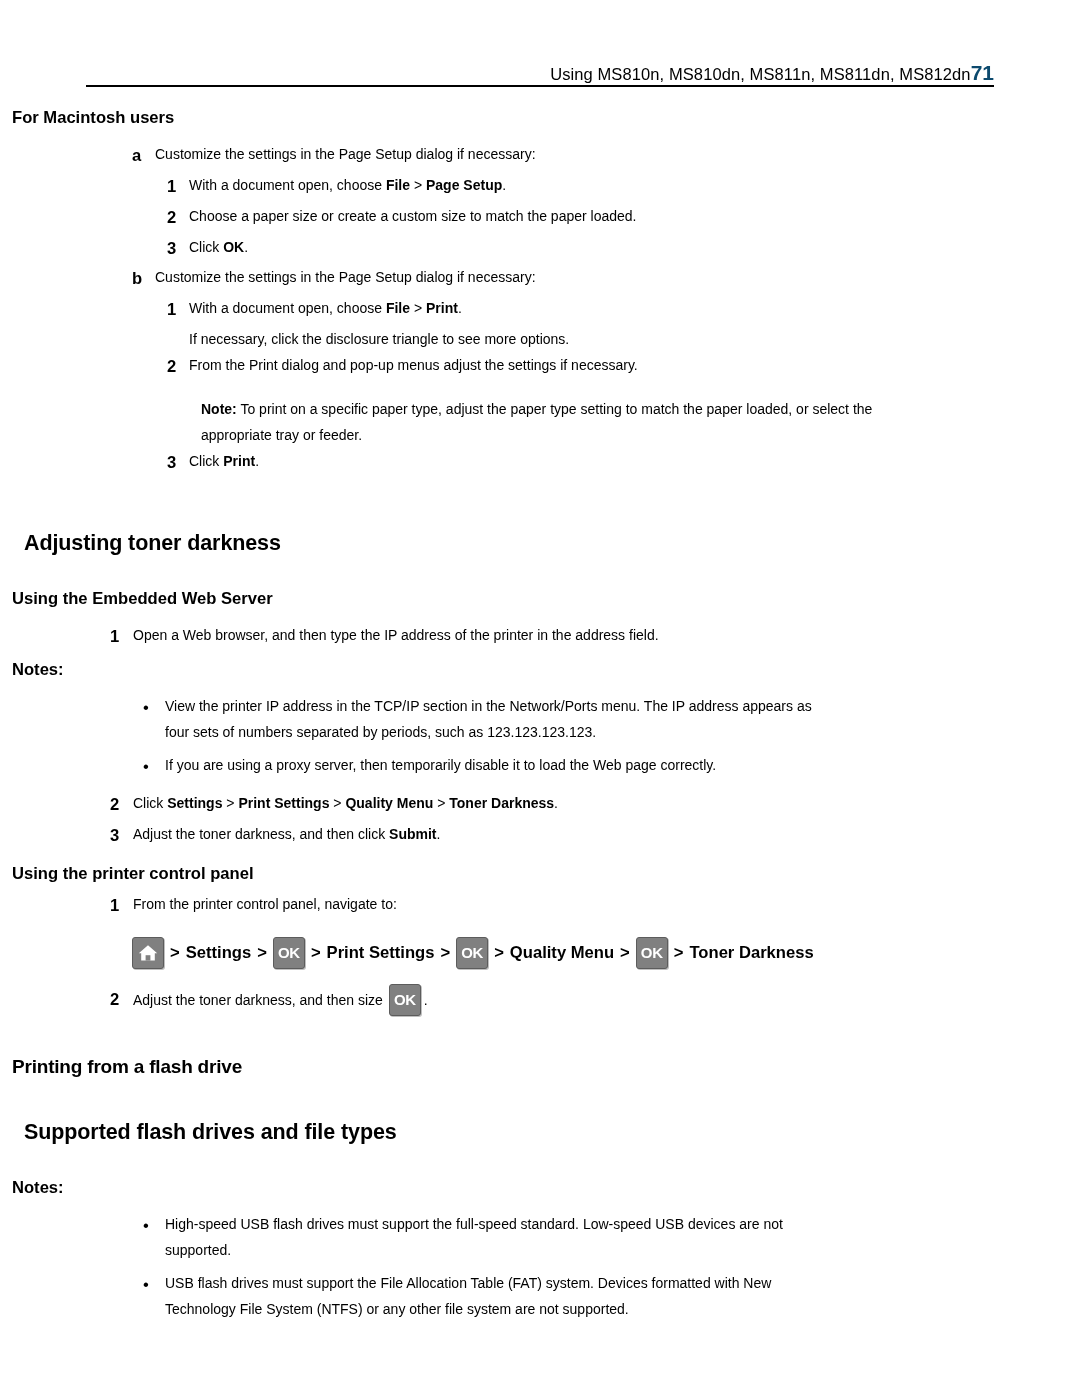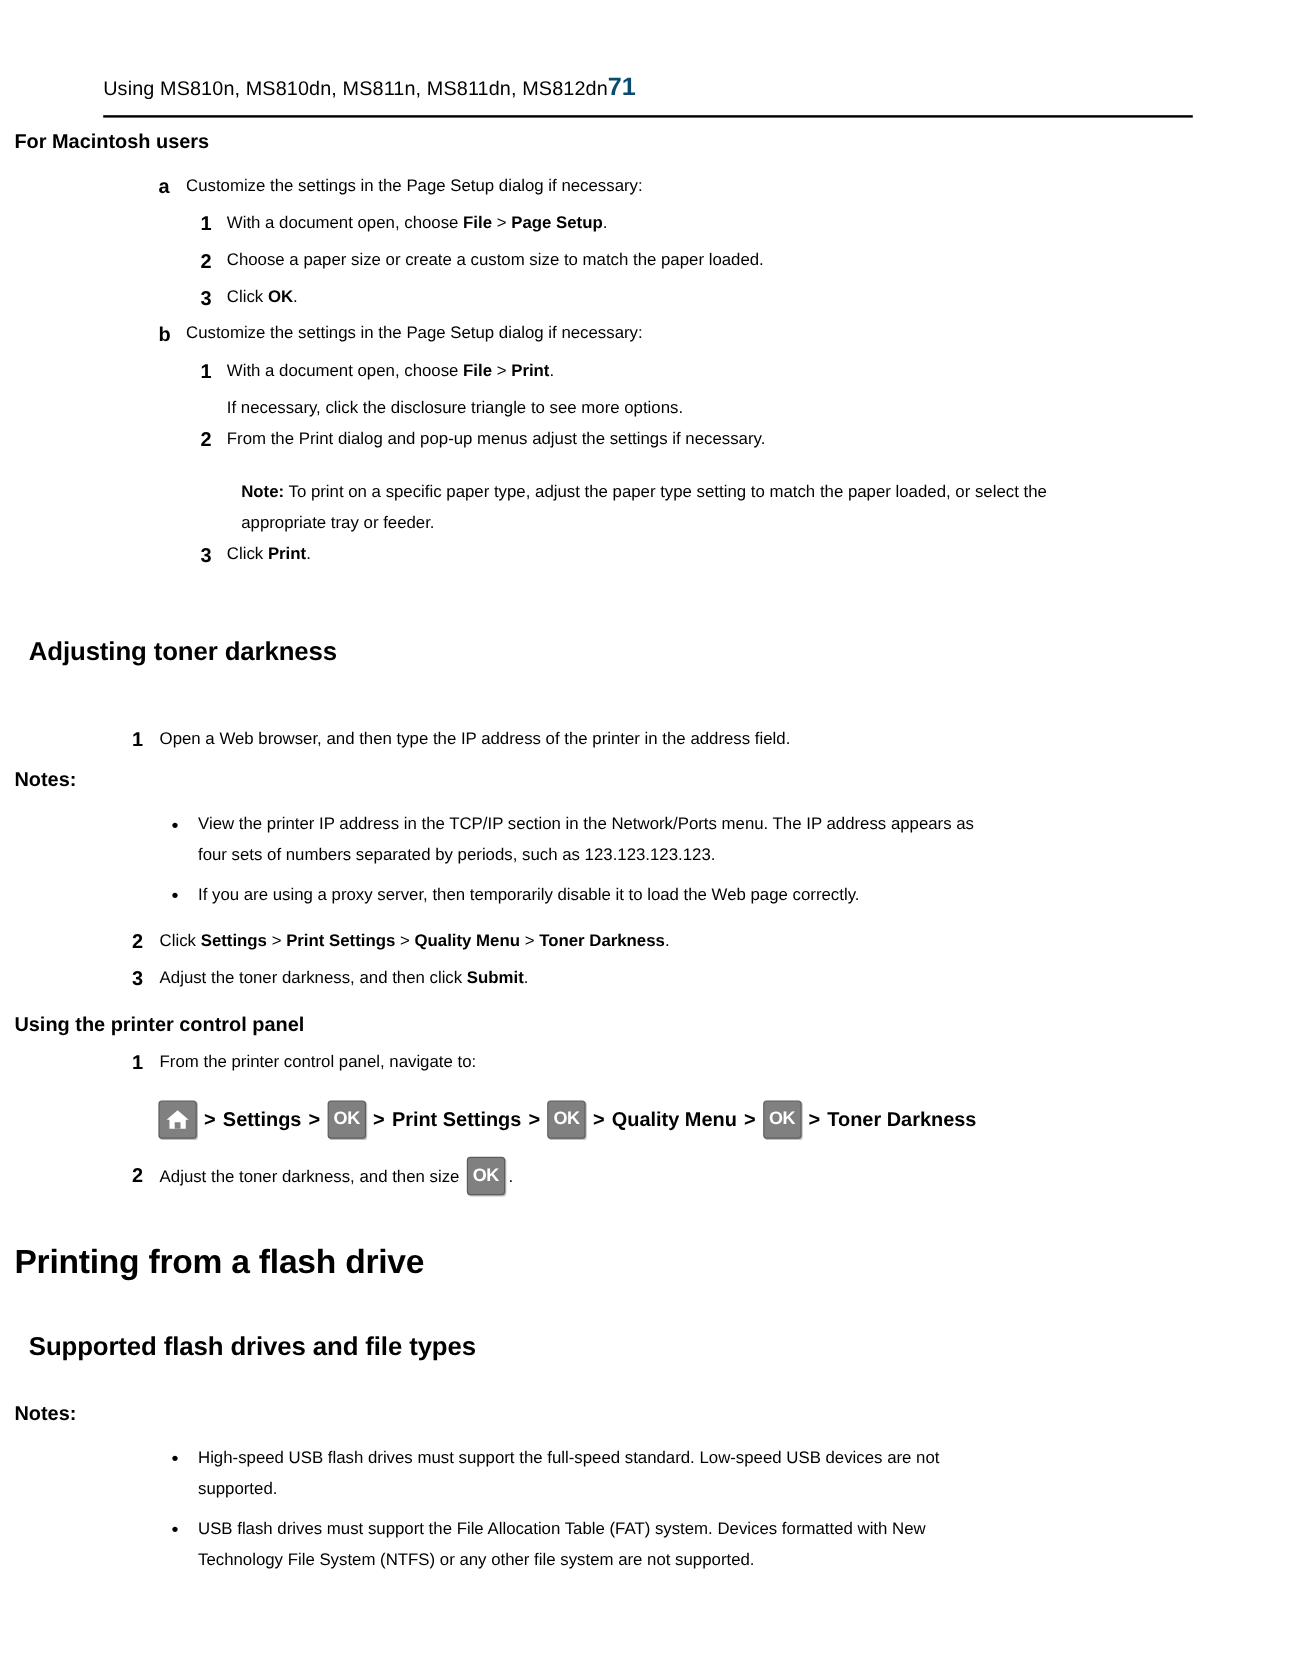--- a/index.html
+++ b/index.html
@@ -26,22 +26,22 @@
   }
 
   
   .header {
     position: absolute;
     left: 86px;
     top: 60px;
     width: 908px;
     display: flex;
     align-items: flex-end;
-    justify-content: flex-start;
-    padding-bottom: 11px;
+    justify-content: flex-end;
+    padding-bottom: 0;
     border-bottom: 2.5px solid #000000;
   }
   .header-title {
     font-size: 16.5px;
     font-weight: 400;
     letter-spacing: 0.1px;
     color: #000000;
     line-height: 1.2;
   }
   .header-pageno {
@@ -59,21 +59,21 @@
     width: 880px;
   }
 
   h2.section-title {
     font-size: 21.5px;
     font-weight: bold;
     margin: 12px;
     letter-spacing: -0.1px;
   }
   h1.chapter-title {
-    font-size: 28px;
+    font-size: 19px;
     font-weight: bold;
     margin: 0;
     letter-spacing: -0.2px;
   }
   h3.sub-title {
     font-size: 16.6px;
     font-weight: bold;
     margin: 0;
     letter-spacing: 0;
   }
@@ -239,20 +239,21 @@
       <span class="marker marker-w-md">3</span>
       <span class="rowtext"><span>Click </span><span class="bold">Print</span><span>.</span></span>
     </div>
 
     <div class="gap-xl"></div>
 
     <h2 class="section-title lvl-h2">Adjusting toner darkness</h2>
 
     <div class="gap-m"></div>
 
+    <h3 class="sub-title lvl-h2">Using the Embedded Web Server</h3>
 
     <div class="gap-s"></div>
 
     <div class="row lvl-num1">
       <span class="marker marker-w-sm">1</span>
       <span class="rowtext">Open a Web browser, and then type the IP address of the printer in the address field.</span>
     </div>
 
     <div class="gap-xs"></div>
 

